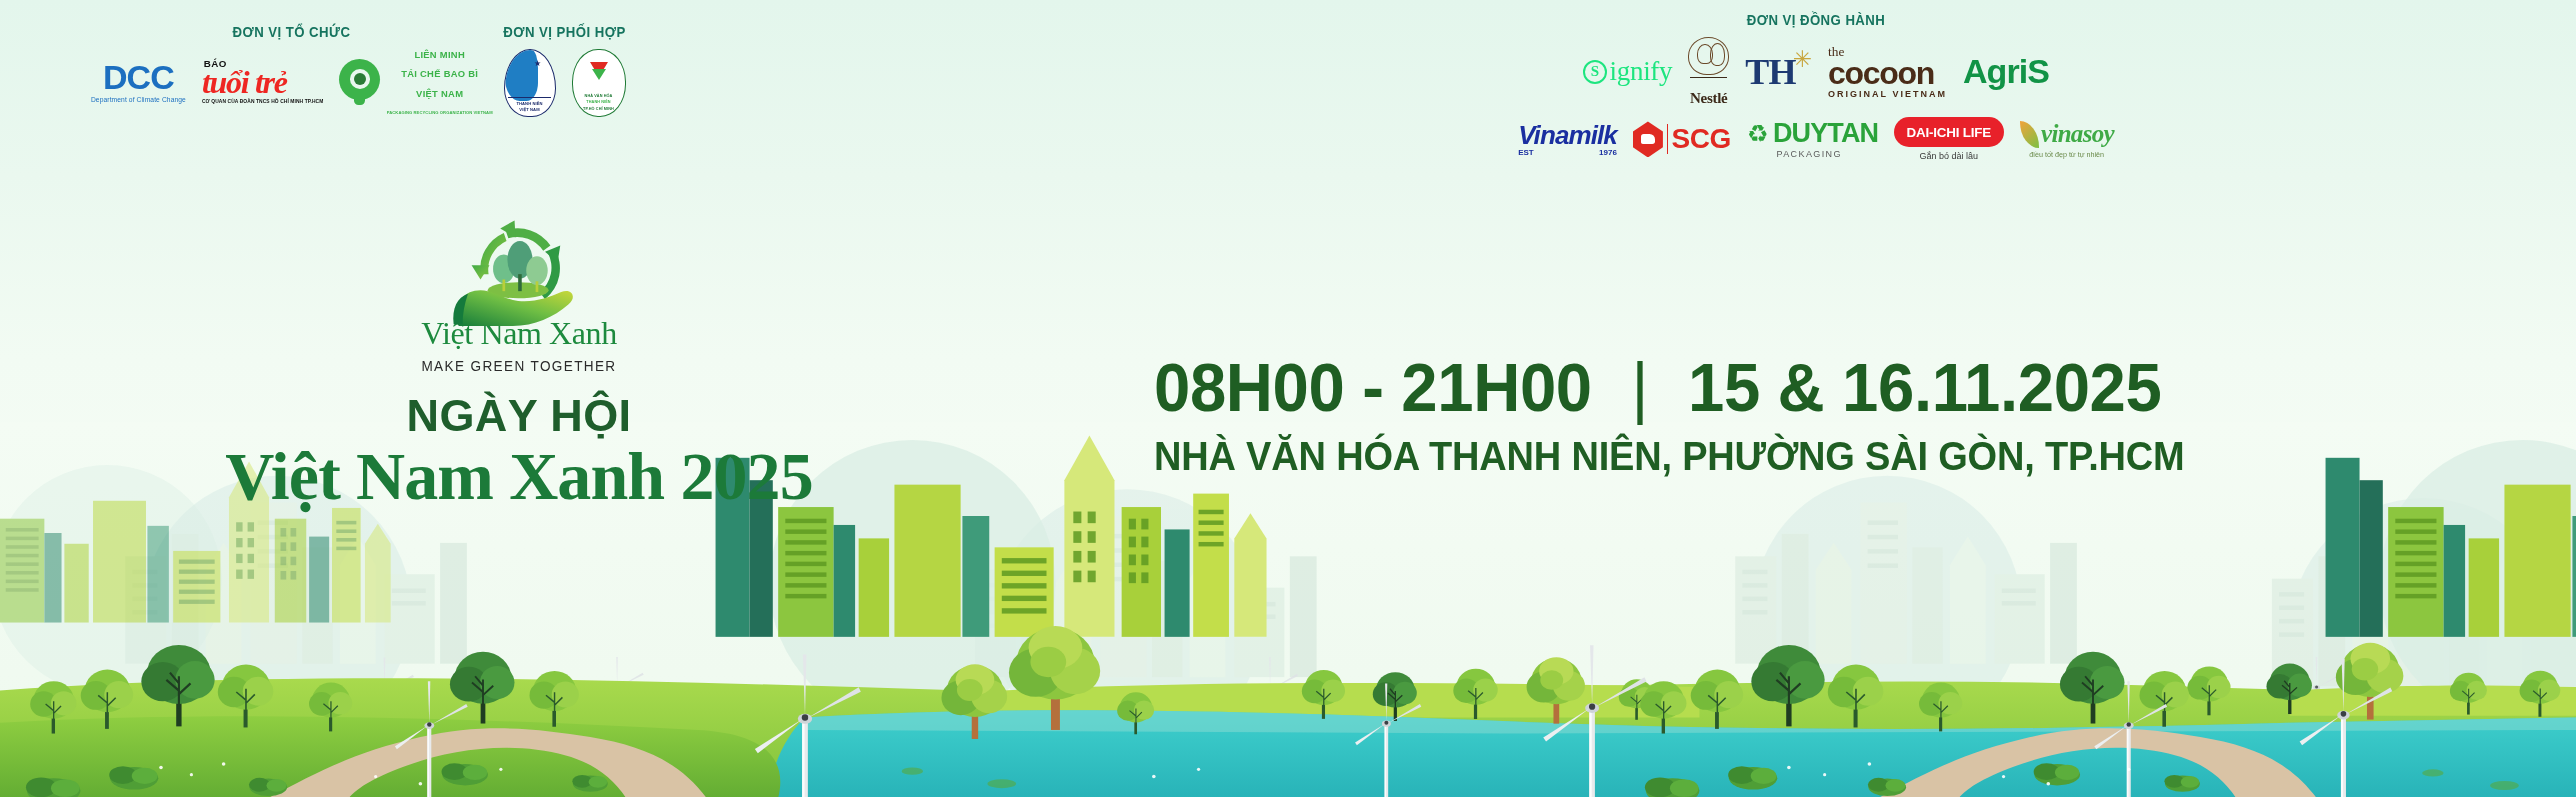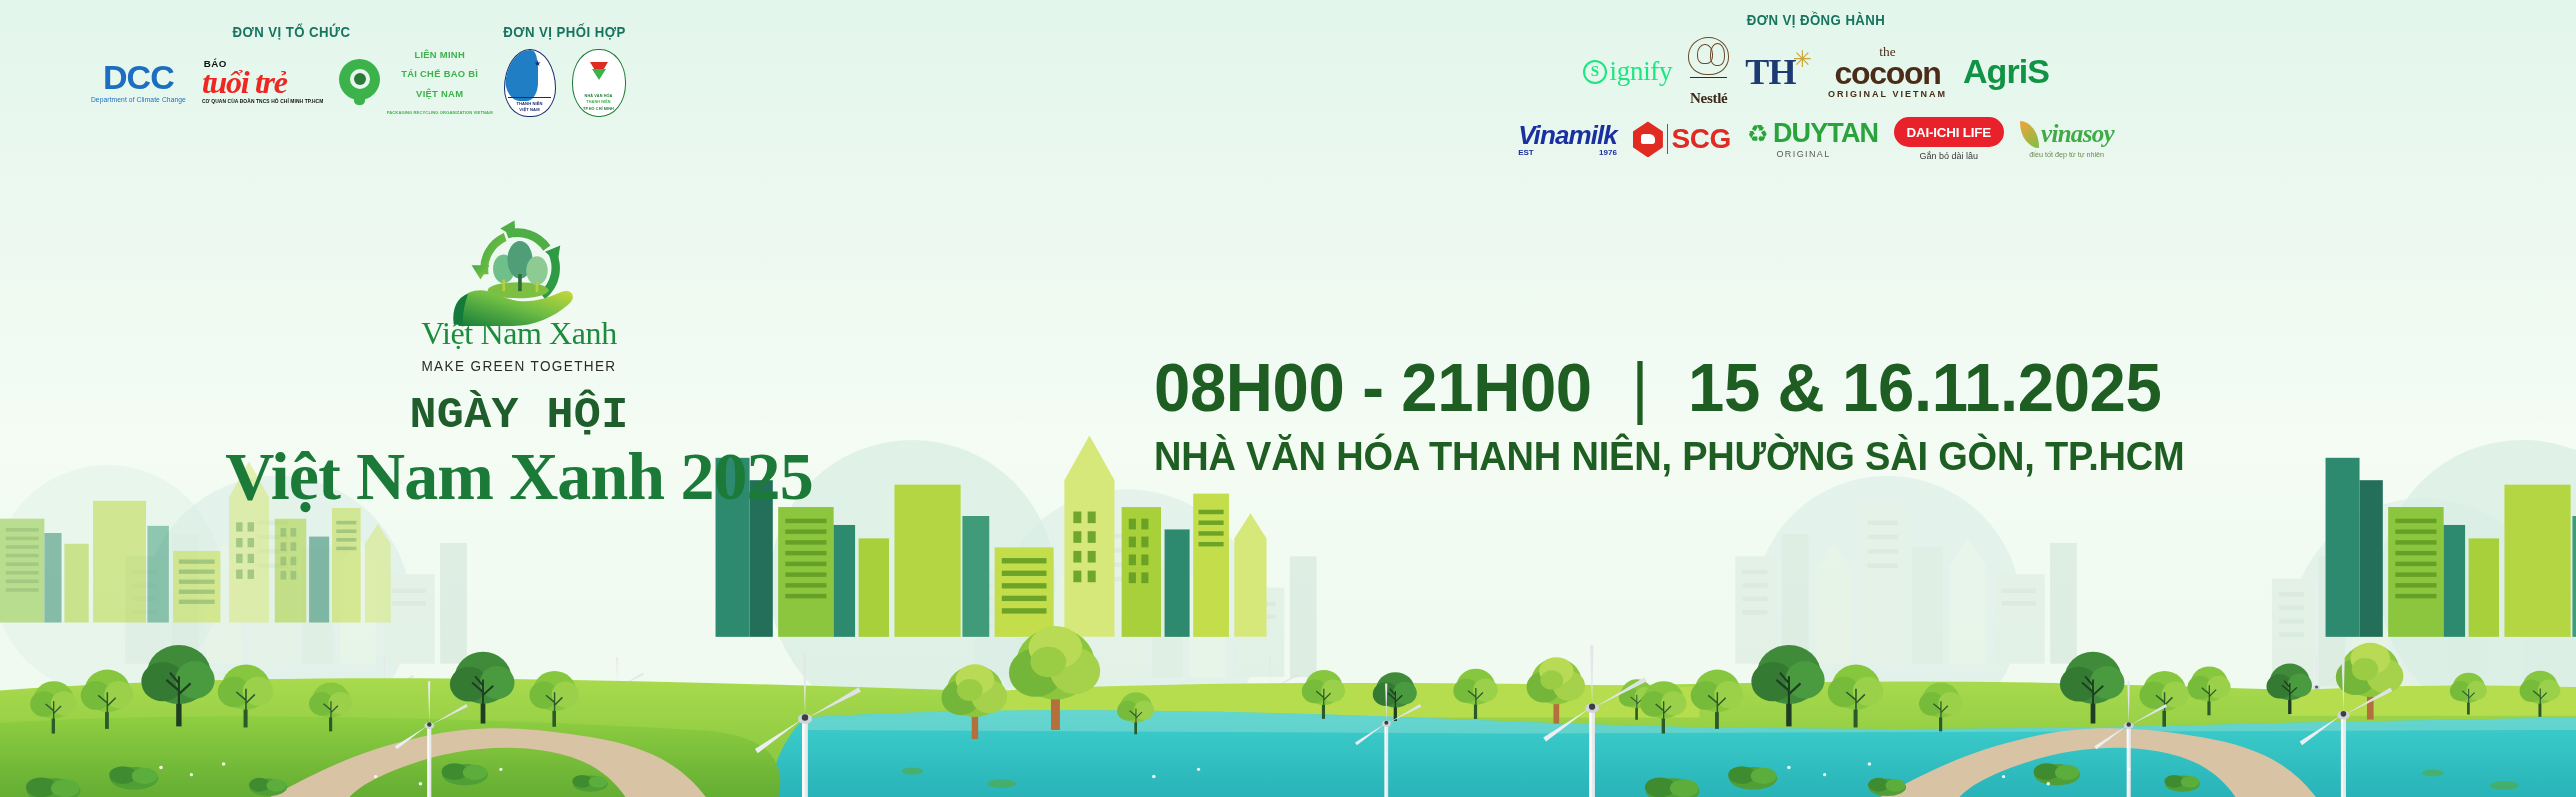--- a/index.html
+++ b/index.html
@@ -183,21 +183,21 @@
     letter-spacing:-0.3px;
   }
 
   .logo-th { display:flex; align-items:flex-start; }
   .th-word {
     font-family:"Liberation Serif", serif;
     font-weight:700; font-size:36px; color:#1d3a72; letter-spacing:-0.9px;
   }
   .th-star { font-size:23px; color:#c8a63e; margin-left:-2.7px; margin-top:-5.4px; }
 
-  .logo-cocoon { display:flex; flex-direction:column; align-items:center; line-height:1; }
+  .logo-cocoon { display:flex; flex-direction:column; align-items:flex-start; line-height:1; }
   .cc-the { font-family:"Liberation Serif", serif; font-size:13.4px; color:#4a2c18; }
   .cc-word { font-weight:700; font-size:32px; color:#4a2c18; letter-spacing:-1.3px; margin-top:-1.8px; }
   .cc-sub { font-size:9px; font-weight:700; color:#4a2c18; letter-spacing:2px; margin-top:0.9px; }
 
   .logo-agris {
     font-weight:700; font-size:34px; color:#119346; letter-spacing:-0.9px;
   }
 
   .logo-vinamilk { display:flex; flex-direction:column; align-items:flex-start; line-height:1; }
   .vm-word {
@@ -259,21 +259,21 @@
     font-family:"Liberation Serif", serif;
     font-size:32px; color:#1d8a3e; margin-top:-12.5px; letter-spacing:-0.4px;
   }
   .brand-tag {
     font-size:14px; color:#2a2a2a; letter-spacing:1.4px; margin-top:6.3px;
     transform:scaleX(0.97);
   }
 
   .ev-ngayhoi {
     font-weight:700; font-size:45px; color:#1f5e2c;
-    letter-spacing:0.4px; margin-top:19.7px; line-height:1;font-family:Liberation Mono, monospace;
+    letter-spacing:0.4px; margin-top:19.7px; line-height:1;
   }
   .ev-title {
     font-family:"Liberation Serif", serif;
     font-weight:700; font-size:68px; color:#1c7a39;
     line-height:1.02; margin-top:3.6px; letter-spacing:-0.9px;
   }
   .ev-badge {
     display:inline-block; background:#1c6b34; color:#fff;
     font-weight:700; font-size:21.5px; letter-spacing:1.3px;
     padding:10.7px 27px 11.6px; border-radius:25px; margin-top:14.3px;
@@ -414,21 +414,21 @@
           <span class="scg-mark"></span>
           <span class="scg-bar"></span>
           <span class="scg-word">SCG</span>
         </div>
 
         <div class="logo-duytan">
           <span class="dt-top">
             <span class="dt-recy">♻</span>
             <span class="dt-word">DUYTAN</span>
           </span>
-          <span class="dt-sub">ORIGINAL</span>
+          <span class="dt-sub">PACKAGING</span>
         </div>
 
         <div class="logo-daiichi">
           <span class="di-pill">DAI-ICHI LIFE</span>
           <span class="di-sub">Gắn bó dài lâu</span>
         </div>
 
         <div class="logo-vinasoy">
           <span class="vs-top">
             <span class="vs-leaf"></span>

